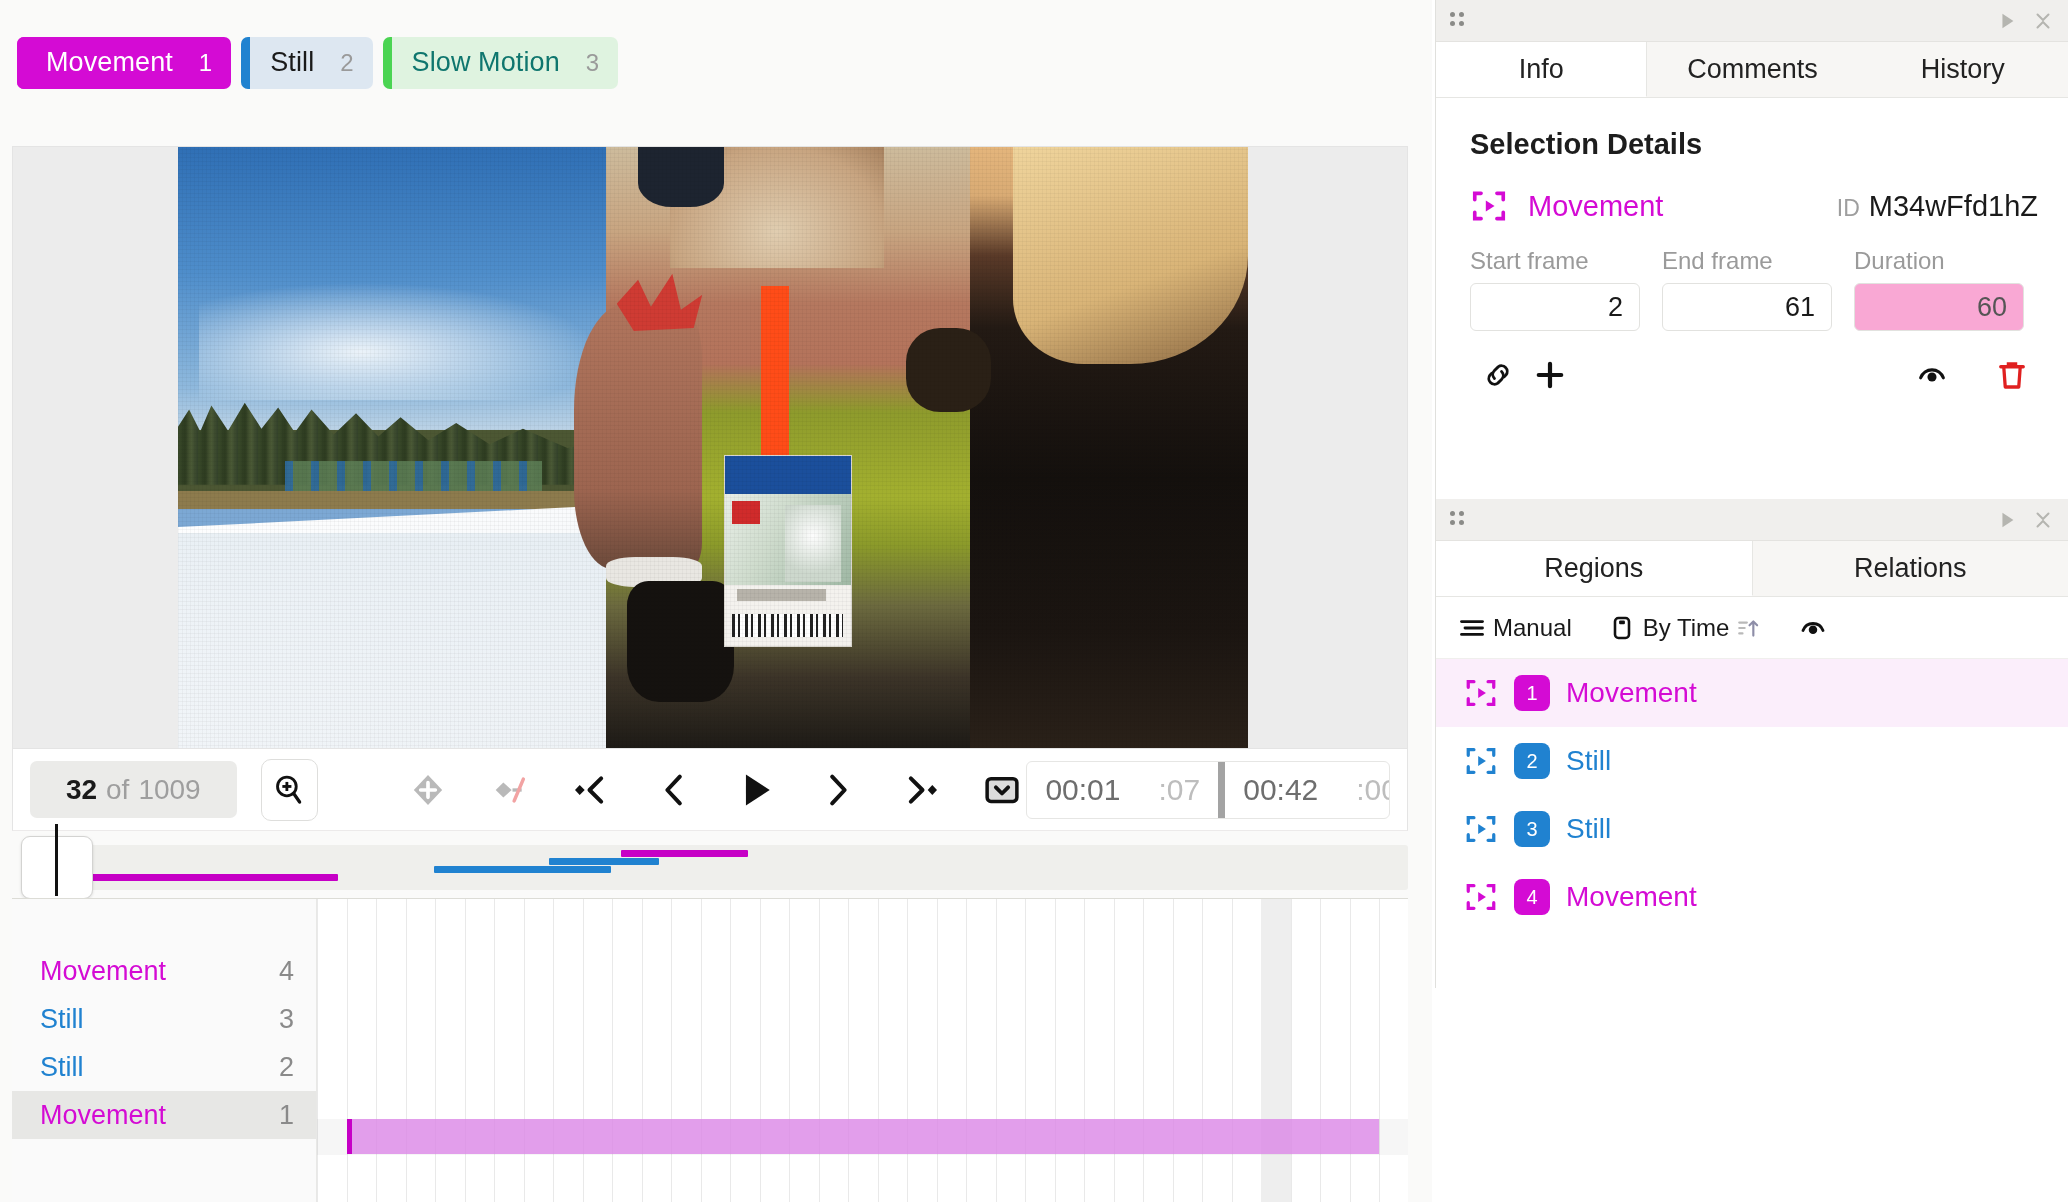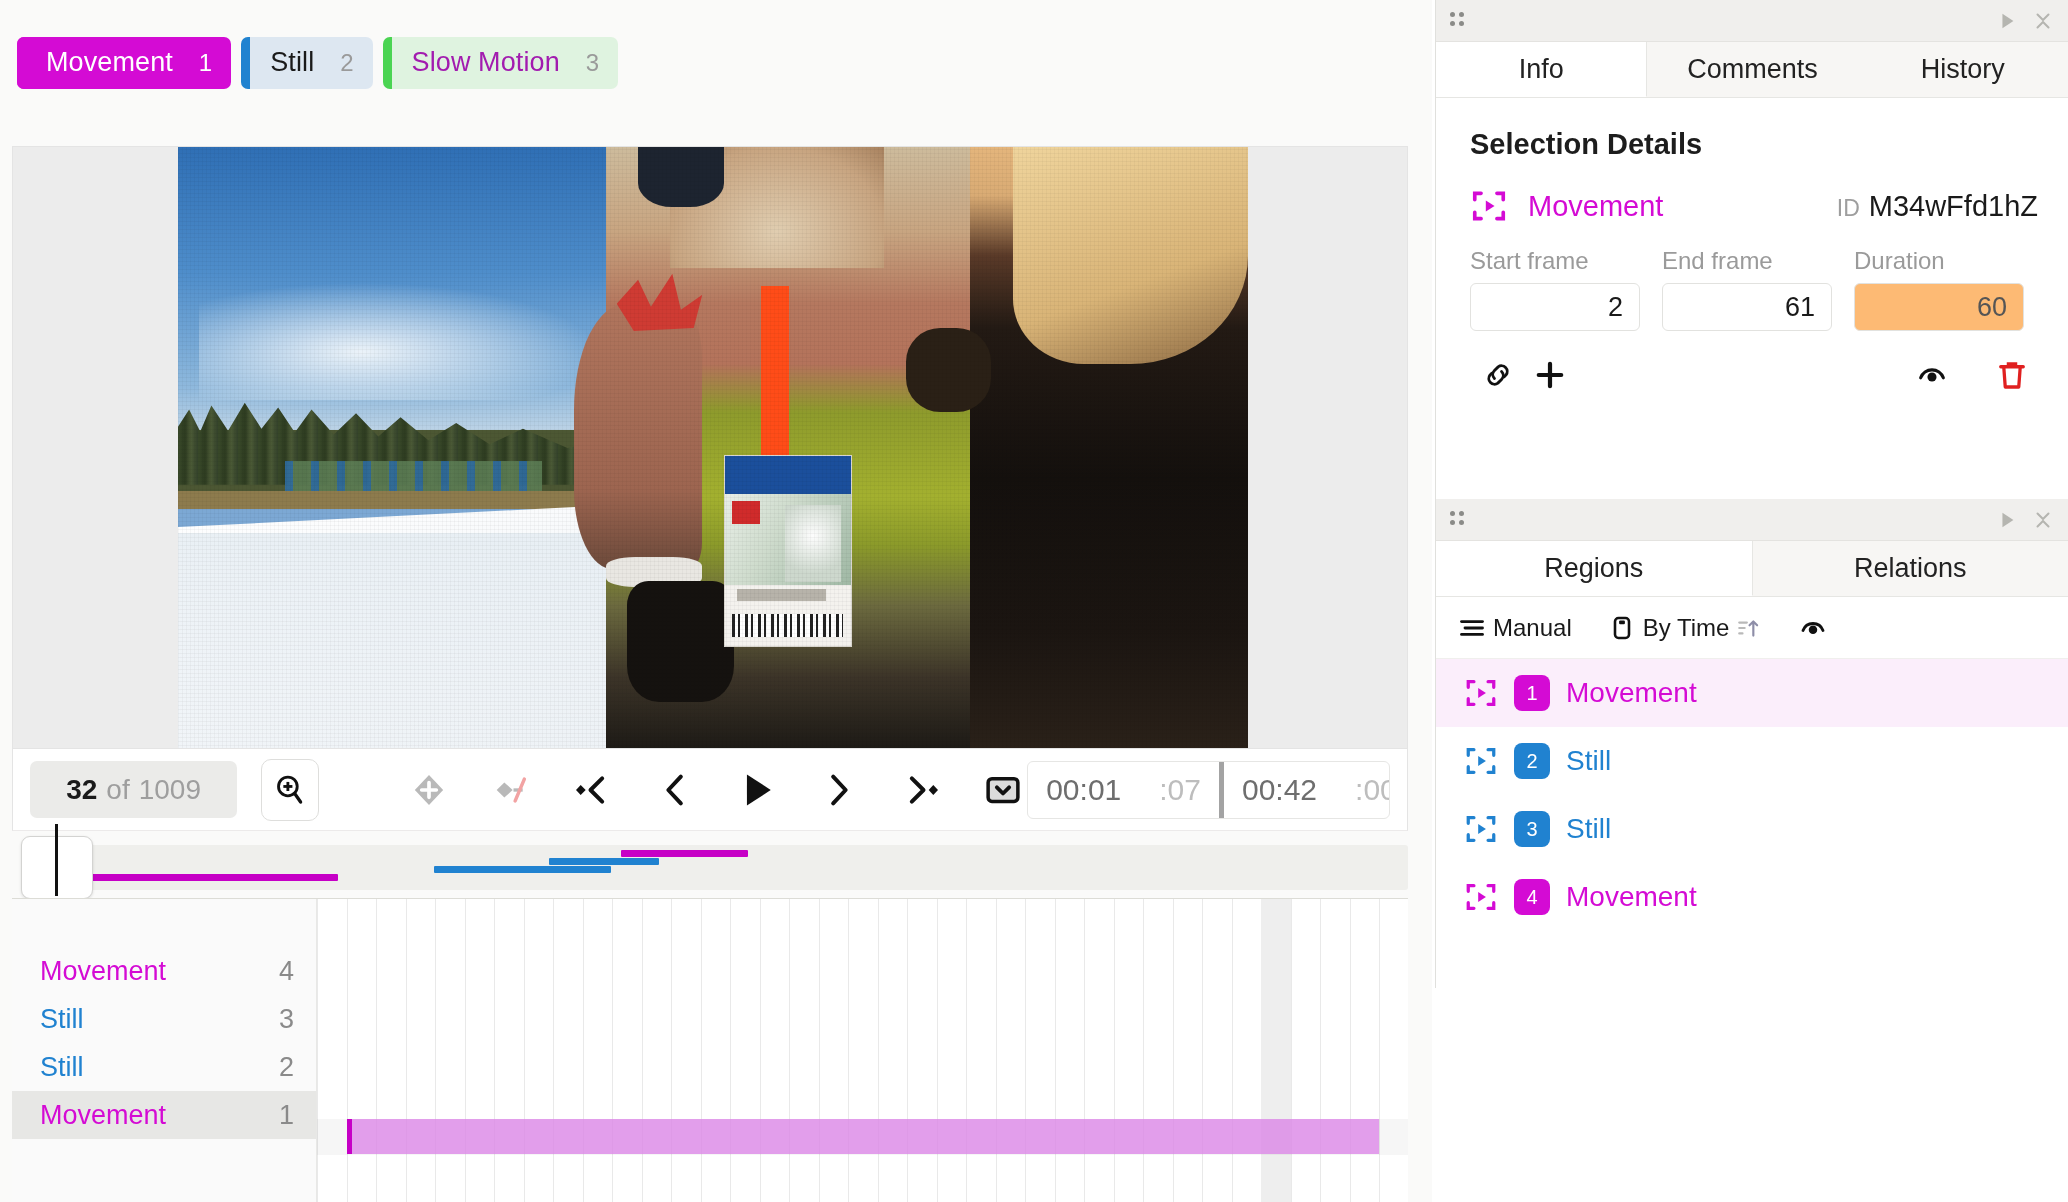--- a/index.html
+++ b/index.html
@@ -47,21 +47,21 @@
   .class-tab.sel .ct-num { color: #ffffff; }
   .class-tab.sel .stripe { background: #d40bd4; }
 
   .class-tab.t-still { background: #dde7f1; }
   .class-tab.t-still .stripe { background: #2082d0; }
   .class-tab.t-still .ct-label { color: #1a1a1a; }
   .class-tab.t-still .ct-num { color: #9a9a9a; }
 
   .class-tab.t-slow { background: #dff3e0; }
   .class-tab.t-slow .stripe { background: #4ad452; }
-  .class-tab.t-slow .ct-label { color: #a21caf; }
+  .class-tab.t-slow .ct-label { color: #0f766e; }
   .class-tab.t-slow .ct-num { color: #9a9a9a; }
 
   
   #video-stage {
     position: absolute; left: 12px; top: 146px;
     width: 1396px; height: 603px;
     background: #ececec;
     border: 1px solid #e4e4e4;
     overflow: hidden;
   }
@@ -226,21 +226,21 @@
     height: 58px; display: flex;
     border: 1px solid #e6e6e4; border-radius: 6px; overflow: hidden;
     background: #fff;
   }
   .time-cell {
     display: flex; align-items: center; justify-content: center;
     padding: 0 18px; font-size: 30px; color: #6e6e6e;
     font-family: "Liberation Sans", sans-serif;
     gap: 30px;
   }
-  .time-cell + .time-cell { border-left: 5px solid #a3a3a3; }
+  .time-cell + .time-cell { border-left: 7px solid #a3a3a3; }
   .time-cell .dim { color: #bdbdbd; margin-left: 8px; }
 
   
   #minimap {
     position: absolute; left: 27px; top: 845px;
     width: 1381px; height: 45px;
     background: #efefec; border-radius: 3px;
   }
   #minimap .mm-track { position: absolute; height: 7px; border-radius: 1px; }
   #mm-window {
@@ -355,21 +355,21 @@
   .ff { width: 170px; }
   .ff .ff-label { font-size: 24px; color: #9a9a9a; margin-bottom: 8px; }
   .ff input {
     width: 100%; height: 48px;
     border: 1px solid #e2e2df; border-radius: 6px;
     text-align: right; padding-right: 16px;
     font-size: 27px; color: #1a1a1a;
     font-family: "Liberation Sans", sans-serif;
     background: #fff;
   }
-  .ff.readonly input { background: #fdba74; color: #555; }
+  .ff.readonly input { background: #f9a8d4; color: #555; }
 
   #action-row { display: flex; align-items: center; padding: 18px 30px 0 36px; }
   .act { width: 52px; height: 52px; display: flex; align-items: center; justify-content: center; cursor: pointer; }
   #action-row .spacer { flex: 1; }
 
   #regions-list { }
   .region-row {
     display: flex; align-items: center;
     height: 68px; padding-left: 28px;
     cursor: pointer;

